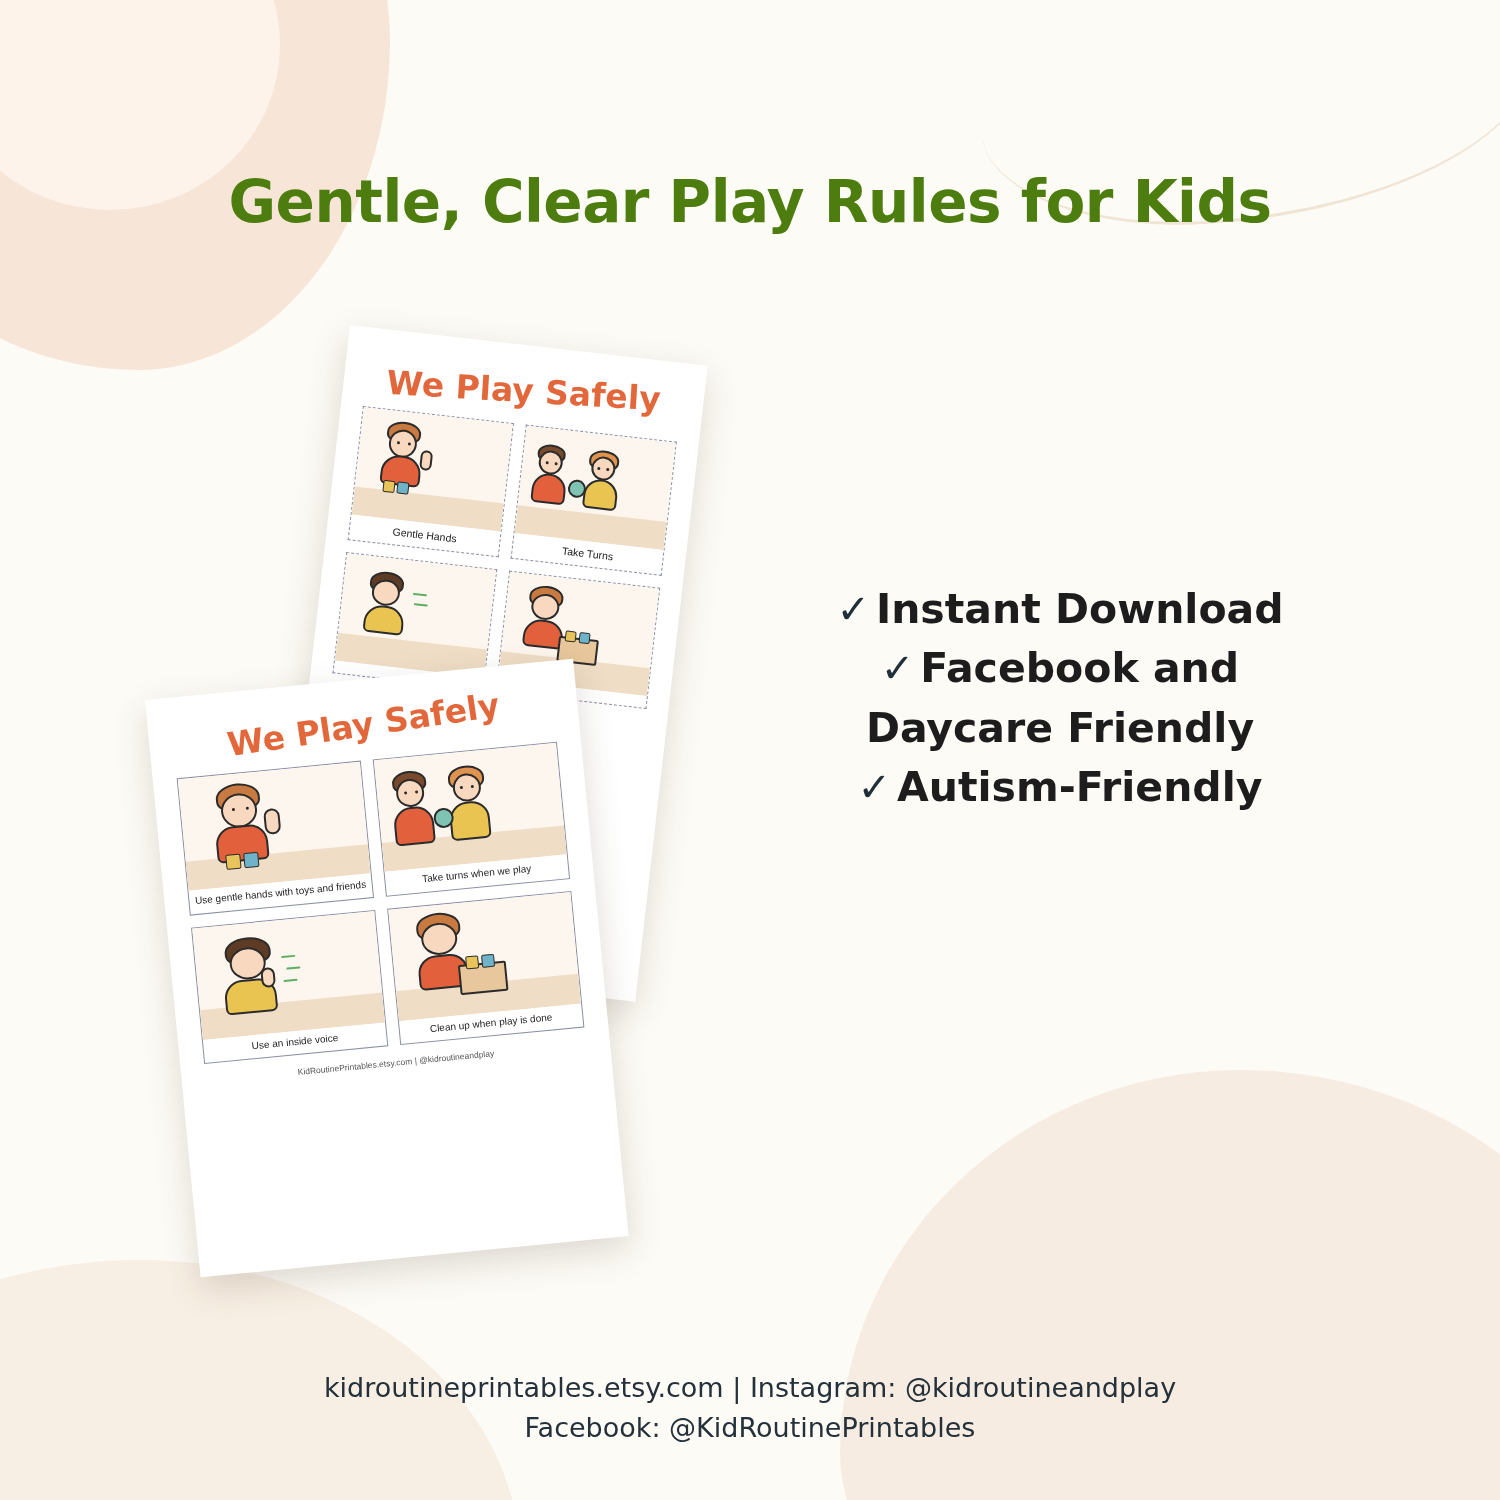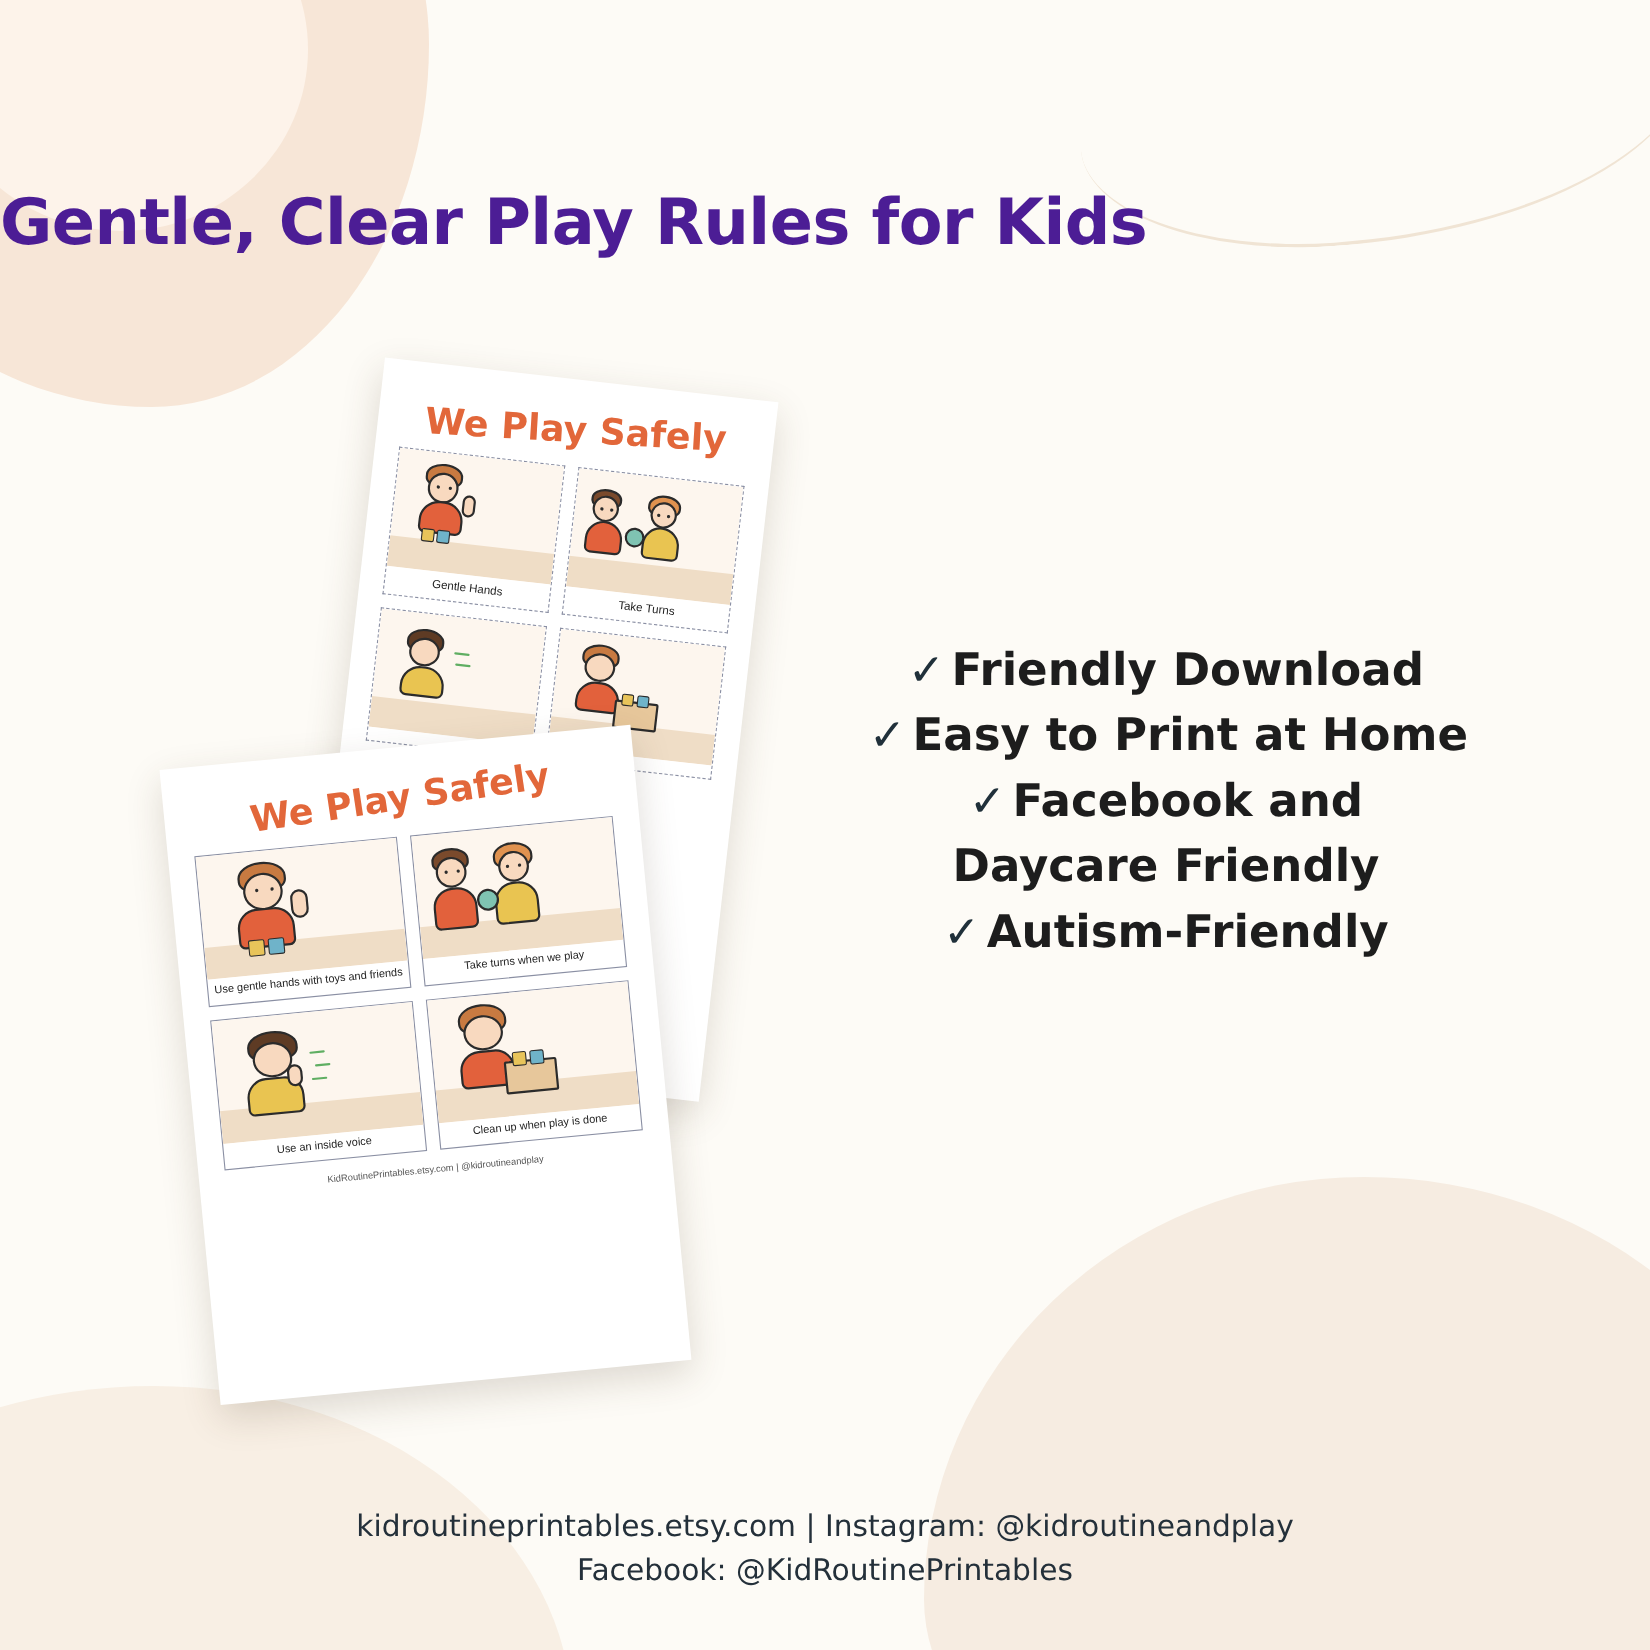--- a/index.html
+++ b/index.html
@@ -48,21 +48,22 @@
     width: 560px; height: 260px;
     border-bottom: 3px solid #f0e4d4;
     border-radius: 0 0 60% 40%;
     transform: rotate(-4deg);
   }
 
   
   .title {
     position: absolute;
     left: 0; right: 0; top: 168px;
-    color: #4c1d95;
+    text-align: center;
+    color: #4d7c0f;
     font-size: 58px;
     font-weight: bold;
     letter-spacing: -0.5px;
     font-family: "DejaVu Sans", sans-serif;
   }
 
   
   .features {
     position: absolute;
     left: 790px; top: 580px;
@@ -359,24 +360,21 @@
         </div>
         <div class="card-label">Clean up when play is done</div>
       </div>
 
     </div>
     <div class="sheet-credit">KidRoutinePrintables.etsy.com | @kidroutineandplay</div>
   </div>
 
   <div class="features">
     <span class="feature-line">
-      <span class="check">✓</span><span>Friendly Download</span>
-    </span>
-    <span class="feature-line">
-      <span class="check">✓</span><span>Easy to Print at Home</span>
+      <span class="check">✓</span><span>Instant Download</span>
     </span>
     <span class="feature-line">
       <span class="check">✓</span><span>Facebook and</span>
     </span>
     <span class="feature-cont">Daycare Friendly</span>
     <span class="feature-line">
       <span class="check">✓</span><span>Autism-Friendly</span>
     </span>
   </div>
 

